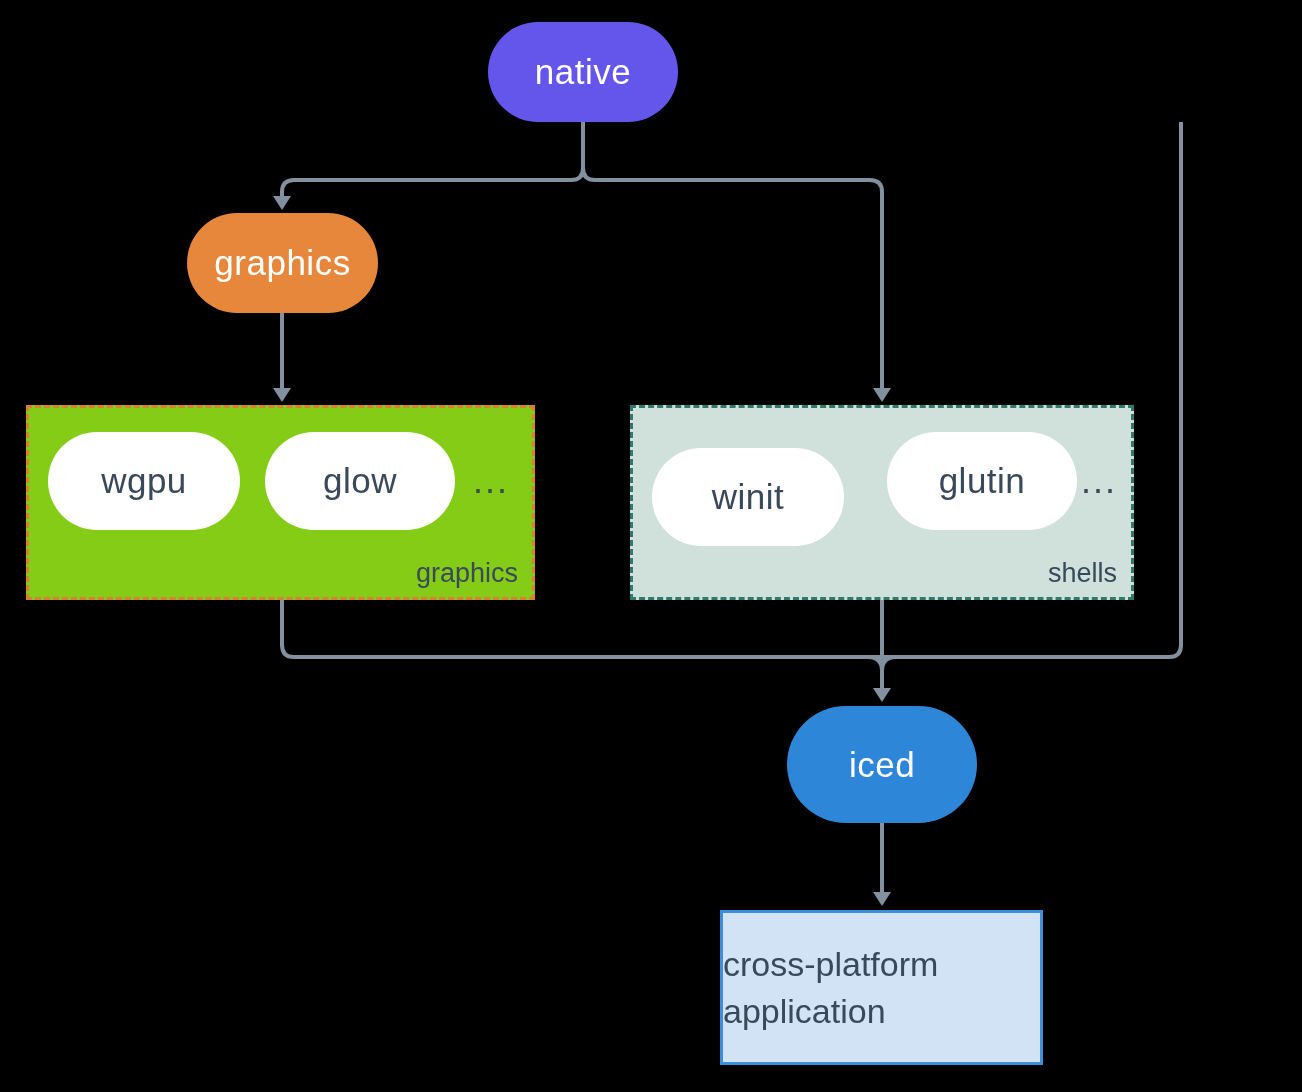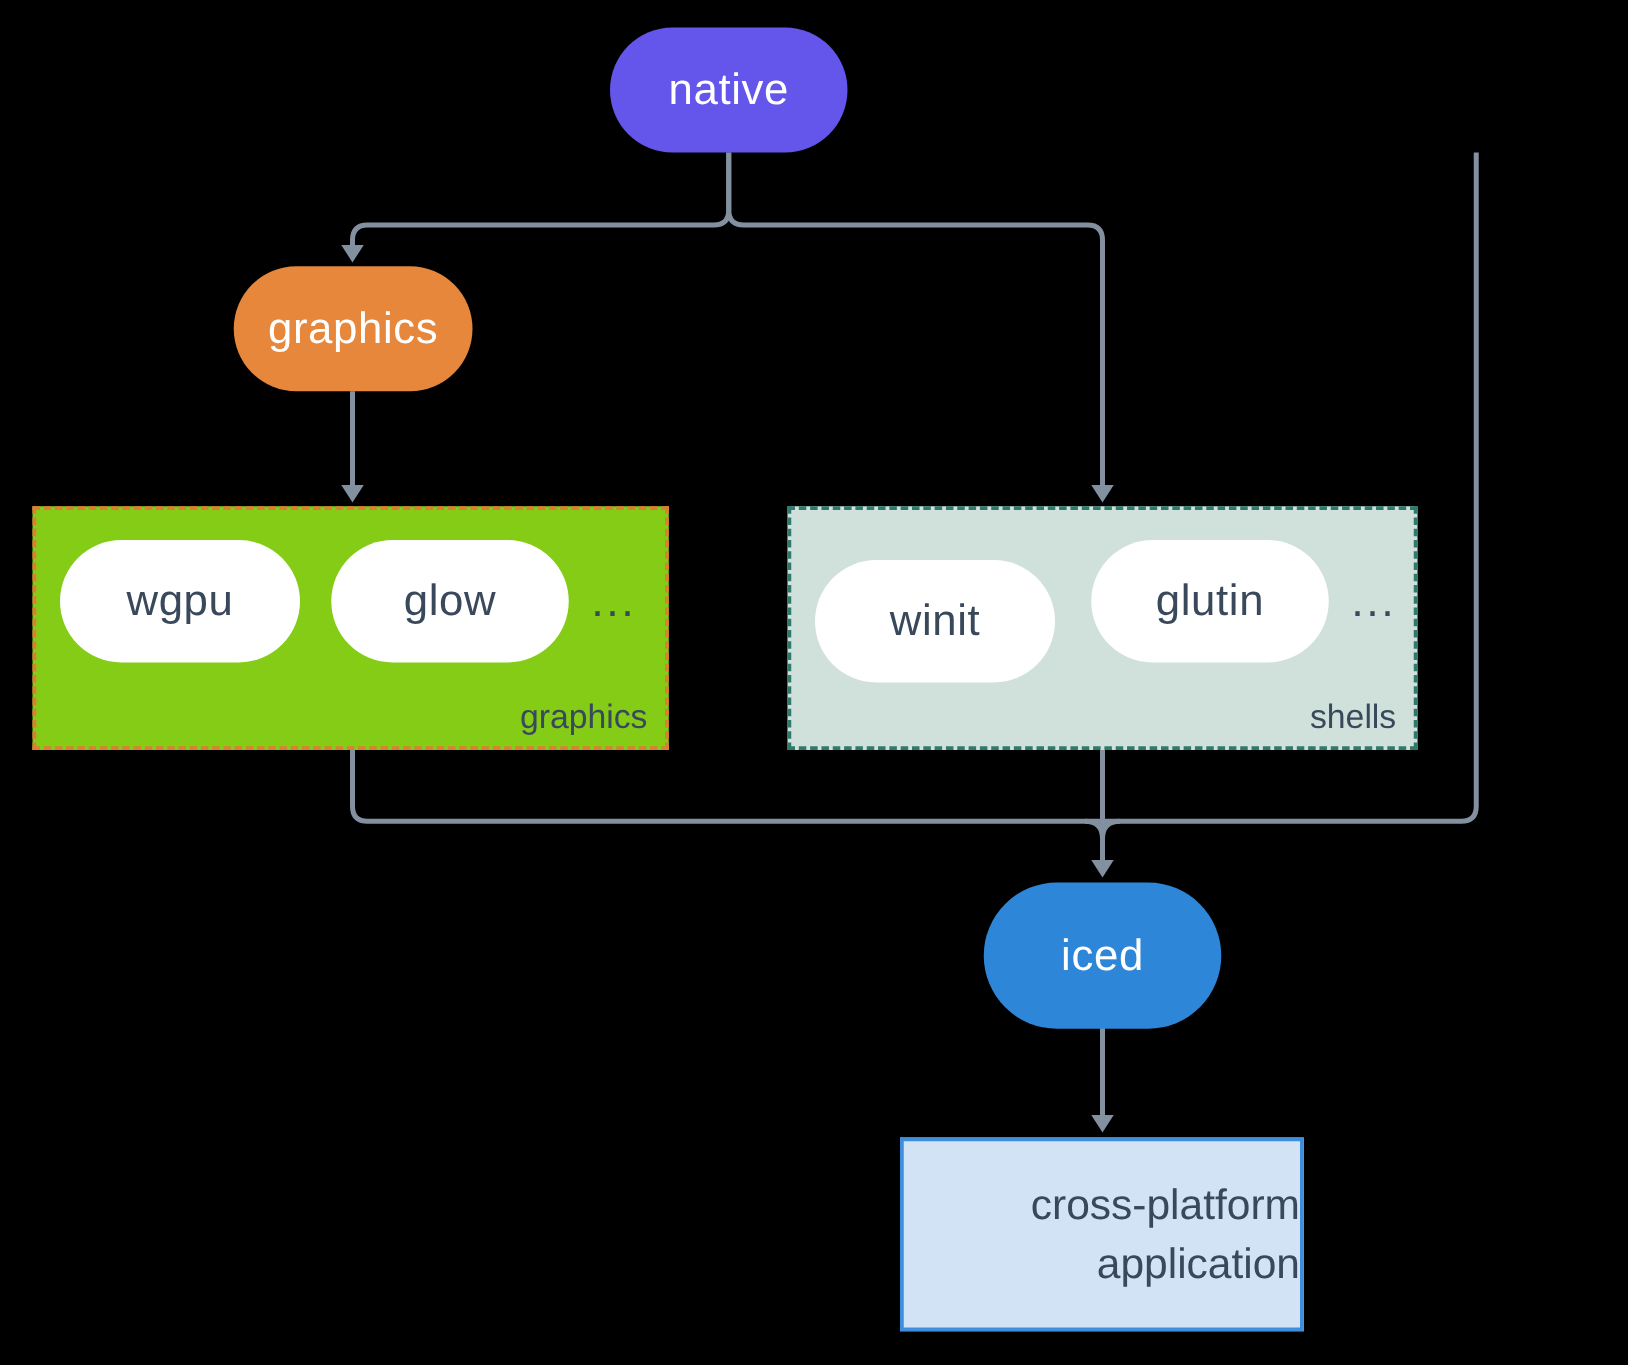--- a/index.html
+++ b/index.html
@@ -59,21 +59,21 @@
   }
   .group .pill.white {
     background: #ffffff;
     color: #39495b;
     width: 192px;
     height: 98px;
   }
   #node-wgpu   { left: 19px;  top: 24px; }
   #node-glow   { left: 236px; top: 24px; width: 190px; }
   #node-winit  { left: 19px;  top: 24px; margin-top: 16px; }
-  #node-glutin { left: 240px; top: 24px; width: 190px; }
+  #node-glutin { left: 254px; top: 24px; width: 190px; }
   .more {
     position: absolute;
     top: 24px;
     height: 98px;
     width: 60px;
     display: flex;
     align-items: center;
     justify-content: center;
     font-size: 36px;
     color: #39495b;
@@ -93,21 +93,21 @@
     position: absolute;
     left: 720px;
     top: 910px;
     width: 323px;
     height: 155px;
     box-sizing: border-box;
     background: #d2e3f5;
     border: 3px solid #3e8edc;
     display: flex;
     flex-direction: column;
-    align-items: flex-end;
+    align-items: flex-start;
     justify-content: center;
     color: #39495b;
     font-size: 34px;
     line-height: 47px;
     z-index: 2;
     text-align: center;
   }
 </style>
 </head>
 <body>

